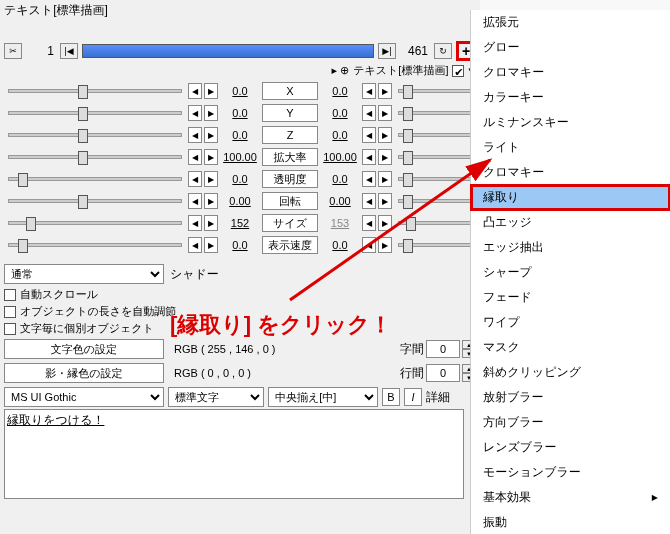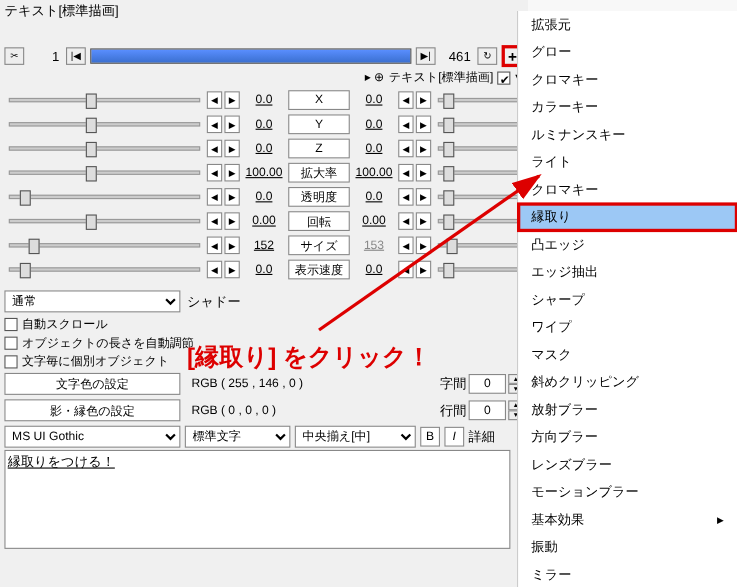--- a/index.html
+++ b/index.html
@@ -285,20 +285,23 @@
     <div class="menu-item">
       <span>凸エッジ</span>
     </div>
     <div class="menu-item">
       <span>エッジ抽出</span>
     </div>
     <div class="menu-item">
       <span>シャープ</span>
     </div>
     <div class="menu-item">
+      <span>フェード</span>
+    </div>
+    <div class="menu-item">
       <span>ワイプ</span>
     </div>
     <div class="menu-item">
       <span>マスク</span>
     </div>
     <div class="menu-item">
       <span>斜めクリッピング</span>
     </div>
     <div class="menu-item">
       <span>放射ブラー</span>

